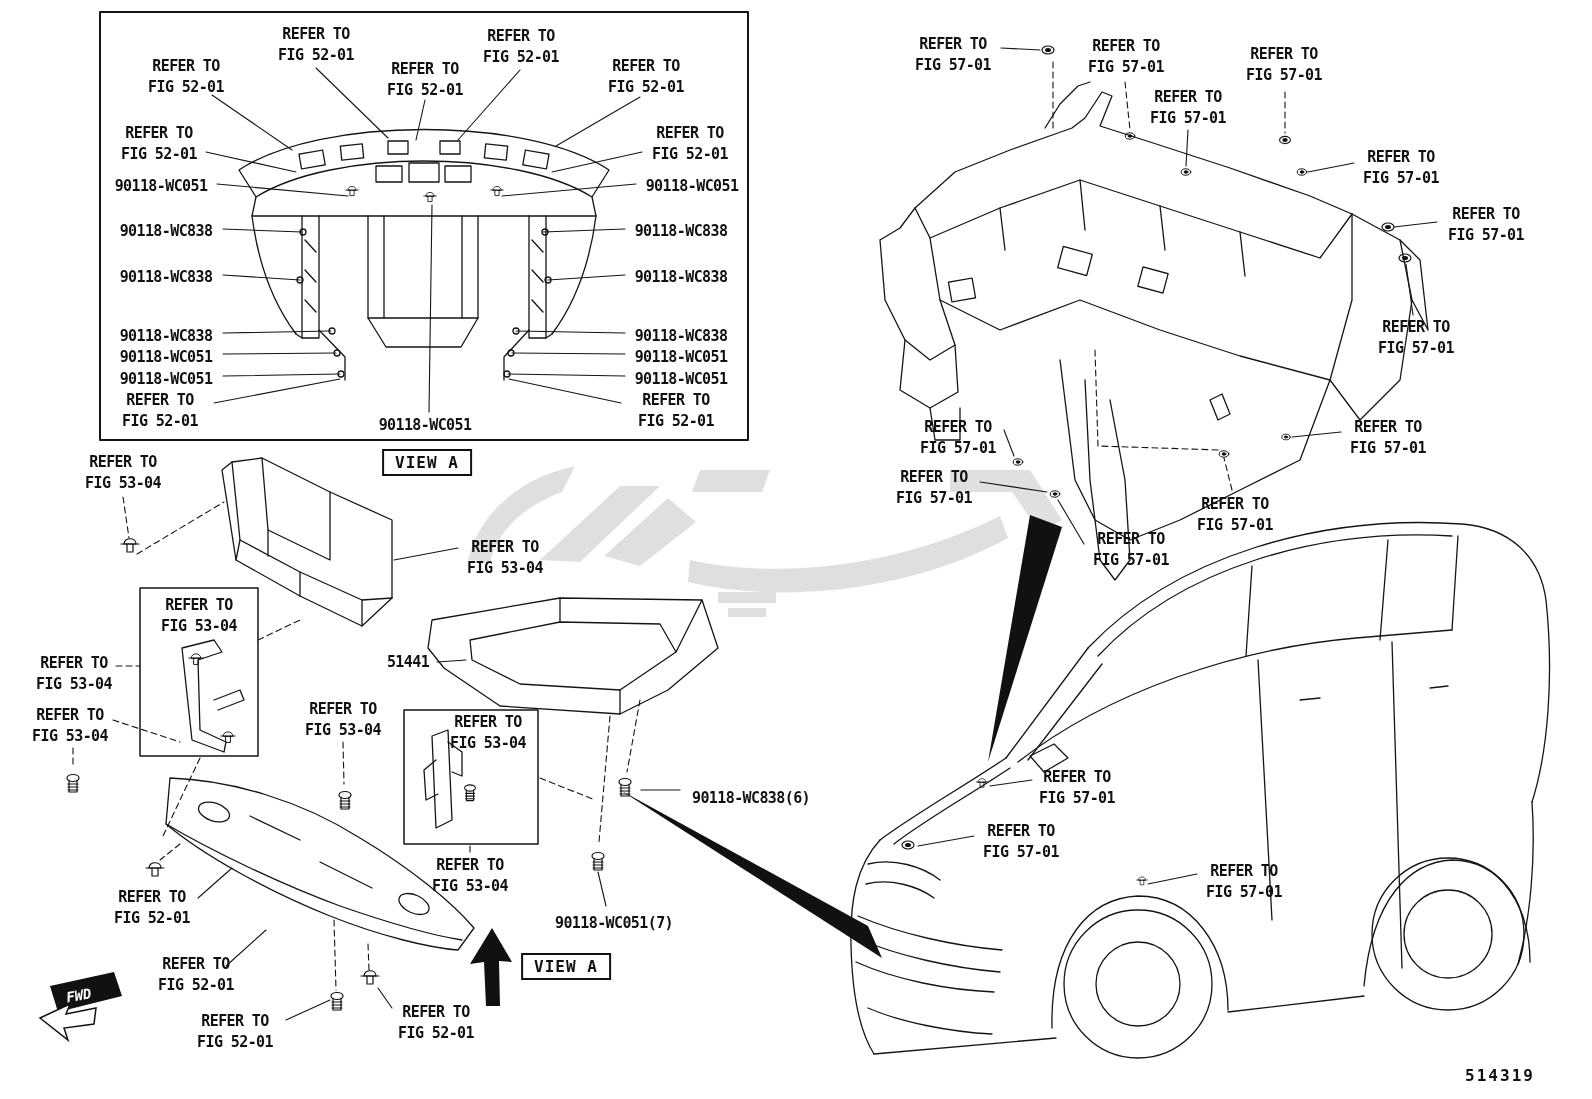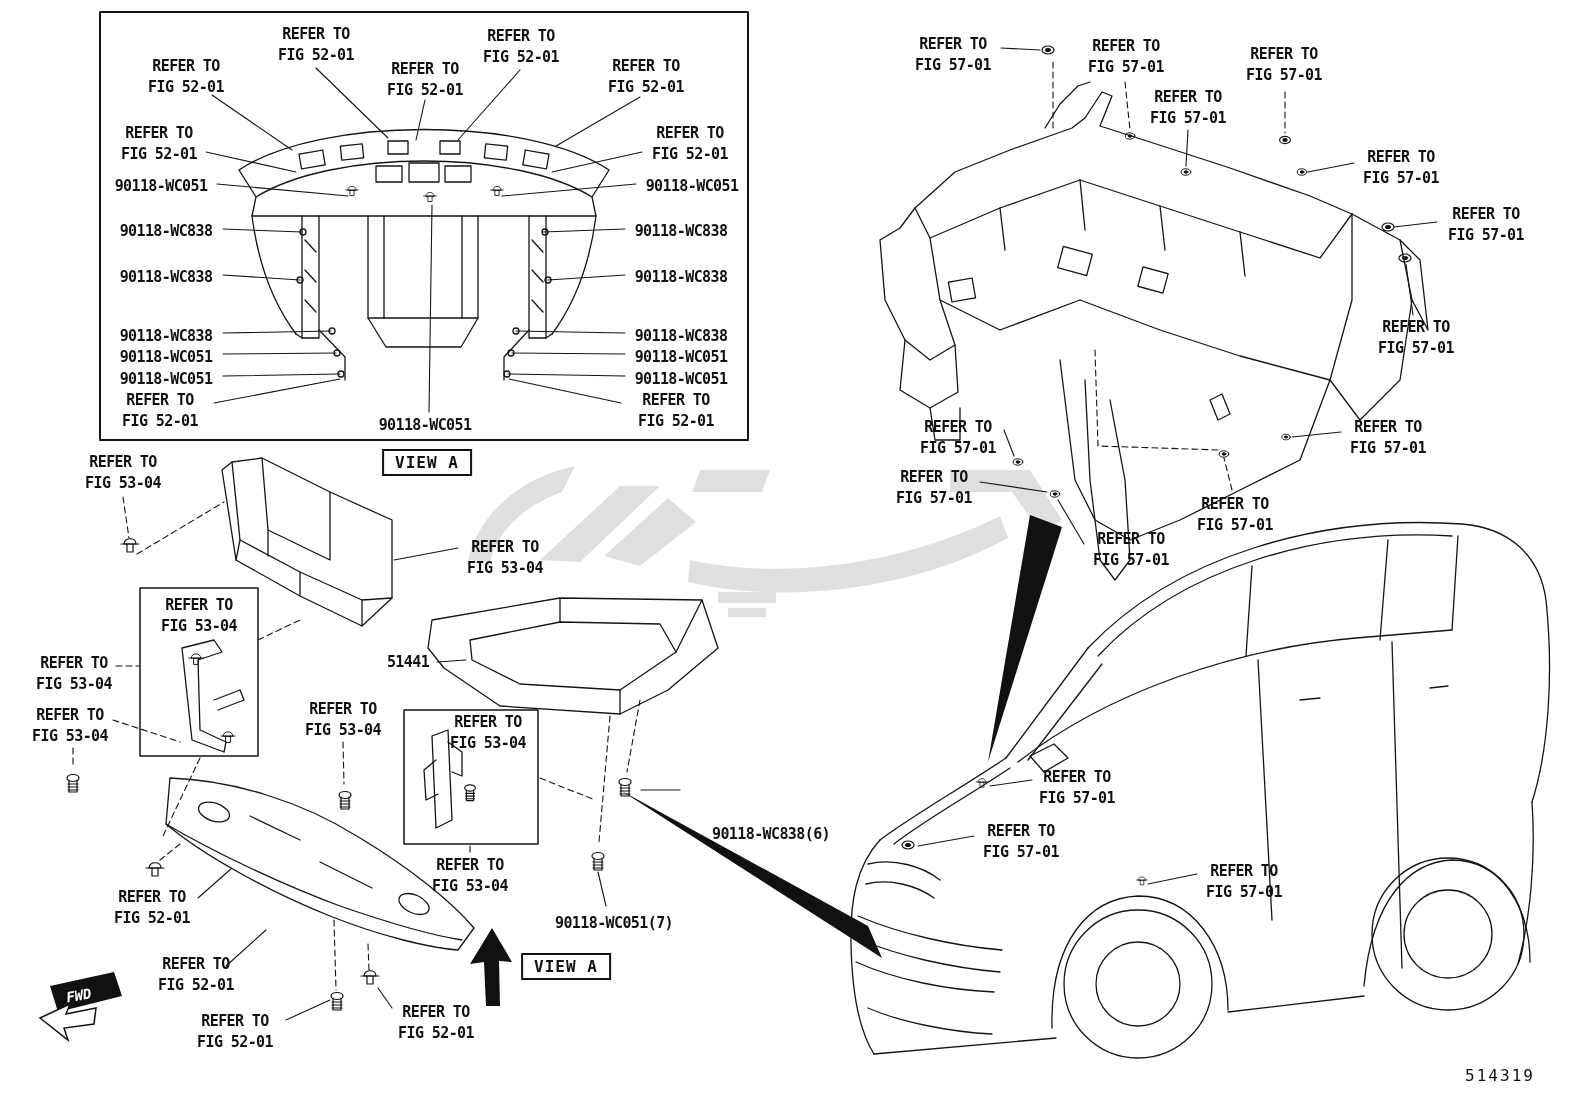--- a/index.html
+++ b/index.html
@@ -9,21 +9,21 @@
   #frame { position:absolute; inset:0; width:1592px; height:1099px; }
   svg.art { position:absolute; left:0; top:0; z-index:1; }
   #label-layer { position:absolute; inset:0; z-index:2; pointer-events:none; }
   .plabel { position:absolute; transform:translateX(-50%); text-align:center;
             font-size:15px; font-weight:700; line-height:21px; letter-spacing:-0.6px;
             white-space:nowrap; }
   .view-tag { position:absolute; transform:translateX(-50%); border:2px solid #111;
               background:#fff; padding:2px 11px; font-size:16px; font-weight:700;
               letter-spacing:1px; white-space:nowrap; }
   .diagram-number { position:absolute; left:1500px; top:1066px; transform:translateX(-50%);
-                    font-size:16px; font-weight:400; letter-spacing:2px; z-index:2; }
+                    font-size:16px; font-weight:700; letter-spacing:2px; z-index:2; }
 </style>
 </head>
 <body>
 
 <div id="frame">
 
   <svg class="art" width="1592" height="1099" viewBox="0 0 1592 1099" xmlns="http://www.w3.org/2000/svg">
 
     <defs>
       <g id="bolt" stroke="#111" stroke-width="1.2" fill="none">
@@ -389,21 +389,21 @@
         <div>FIG 53-04</div>
       </div>
       <div class="plabel" style="left: 488px; top: 712px;">
         <div>REFER TO</div>
         <div>FIG 53-04</div>
       </div>
       <div class="plabel" style="left: 470px; top: 855px;">
         <div>REFER TO</div>
         <div>FIG 53-04</div>
       </div>
-      <div class="plabel" style="left: 751px; top: 824px; margin-left: 20px;">
+      <div class="plabel" style="left: 751px; top: 788px;">
         <div>90118-WC838(6)</div>
       </div>
       <div class="plabel" style="left: 614px; top: 913px;">
         <div>90118-WC051(7)</div>
       </div>
       <div class="plabel" style="left: 152px; top: 887px;">
         <div>REFER TO</div>
         <div>FIG 52-01</div>
       </div>
       <div class="plabel" style="left: 196px; top: 954px;">

